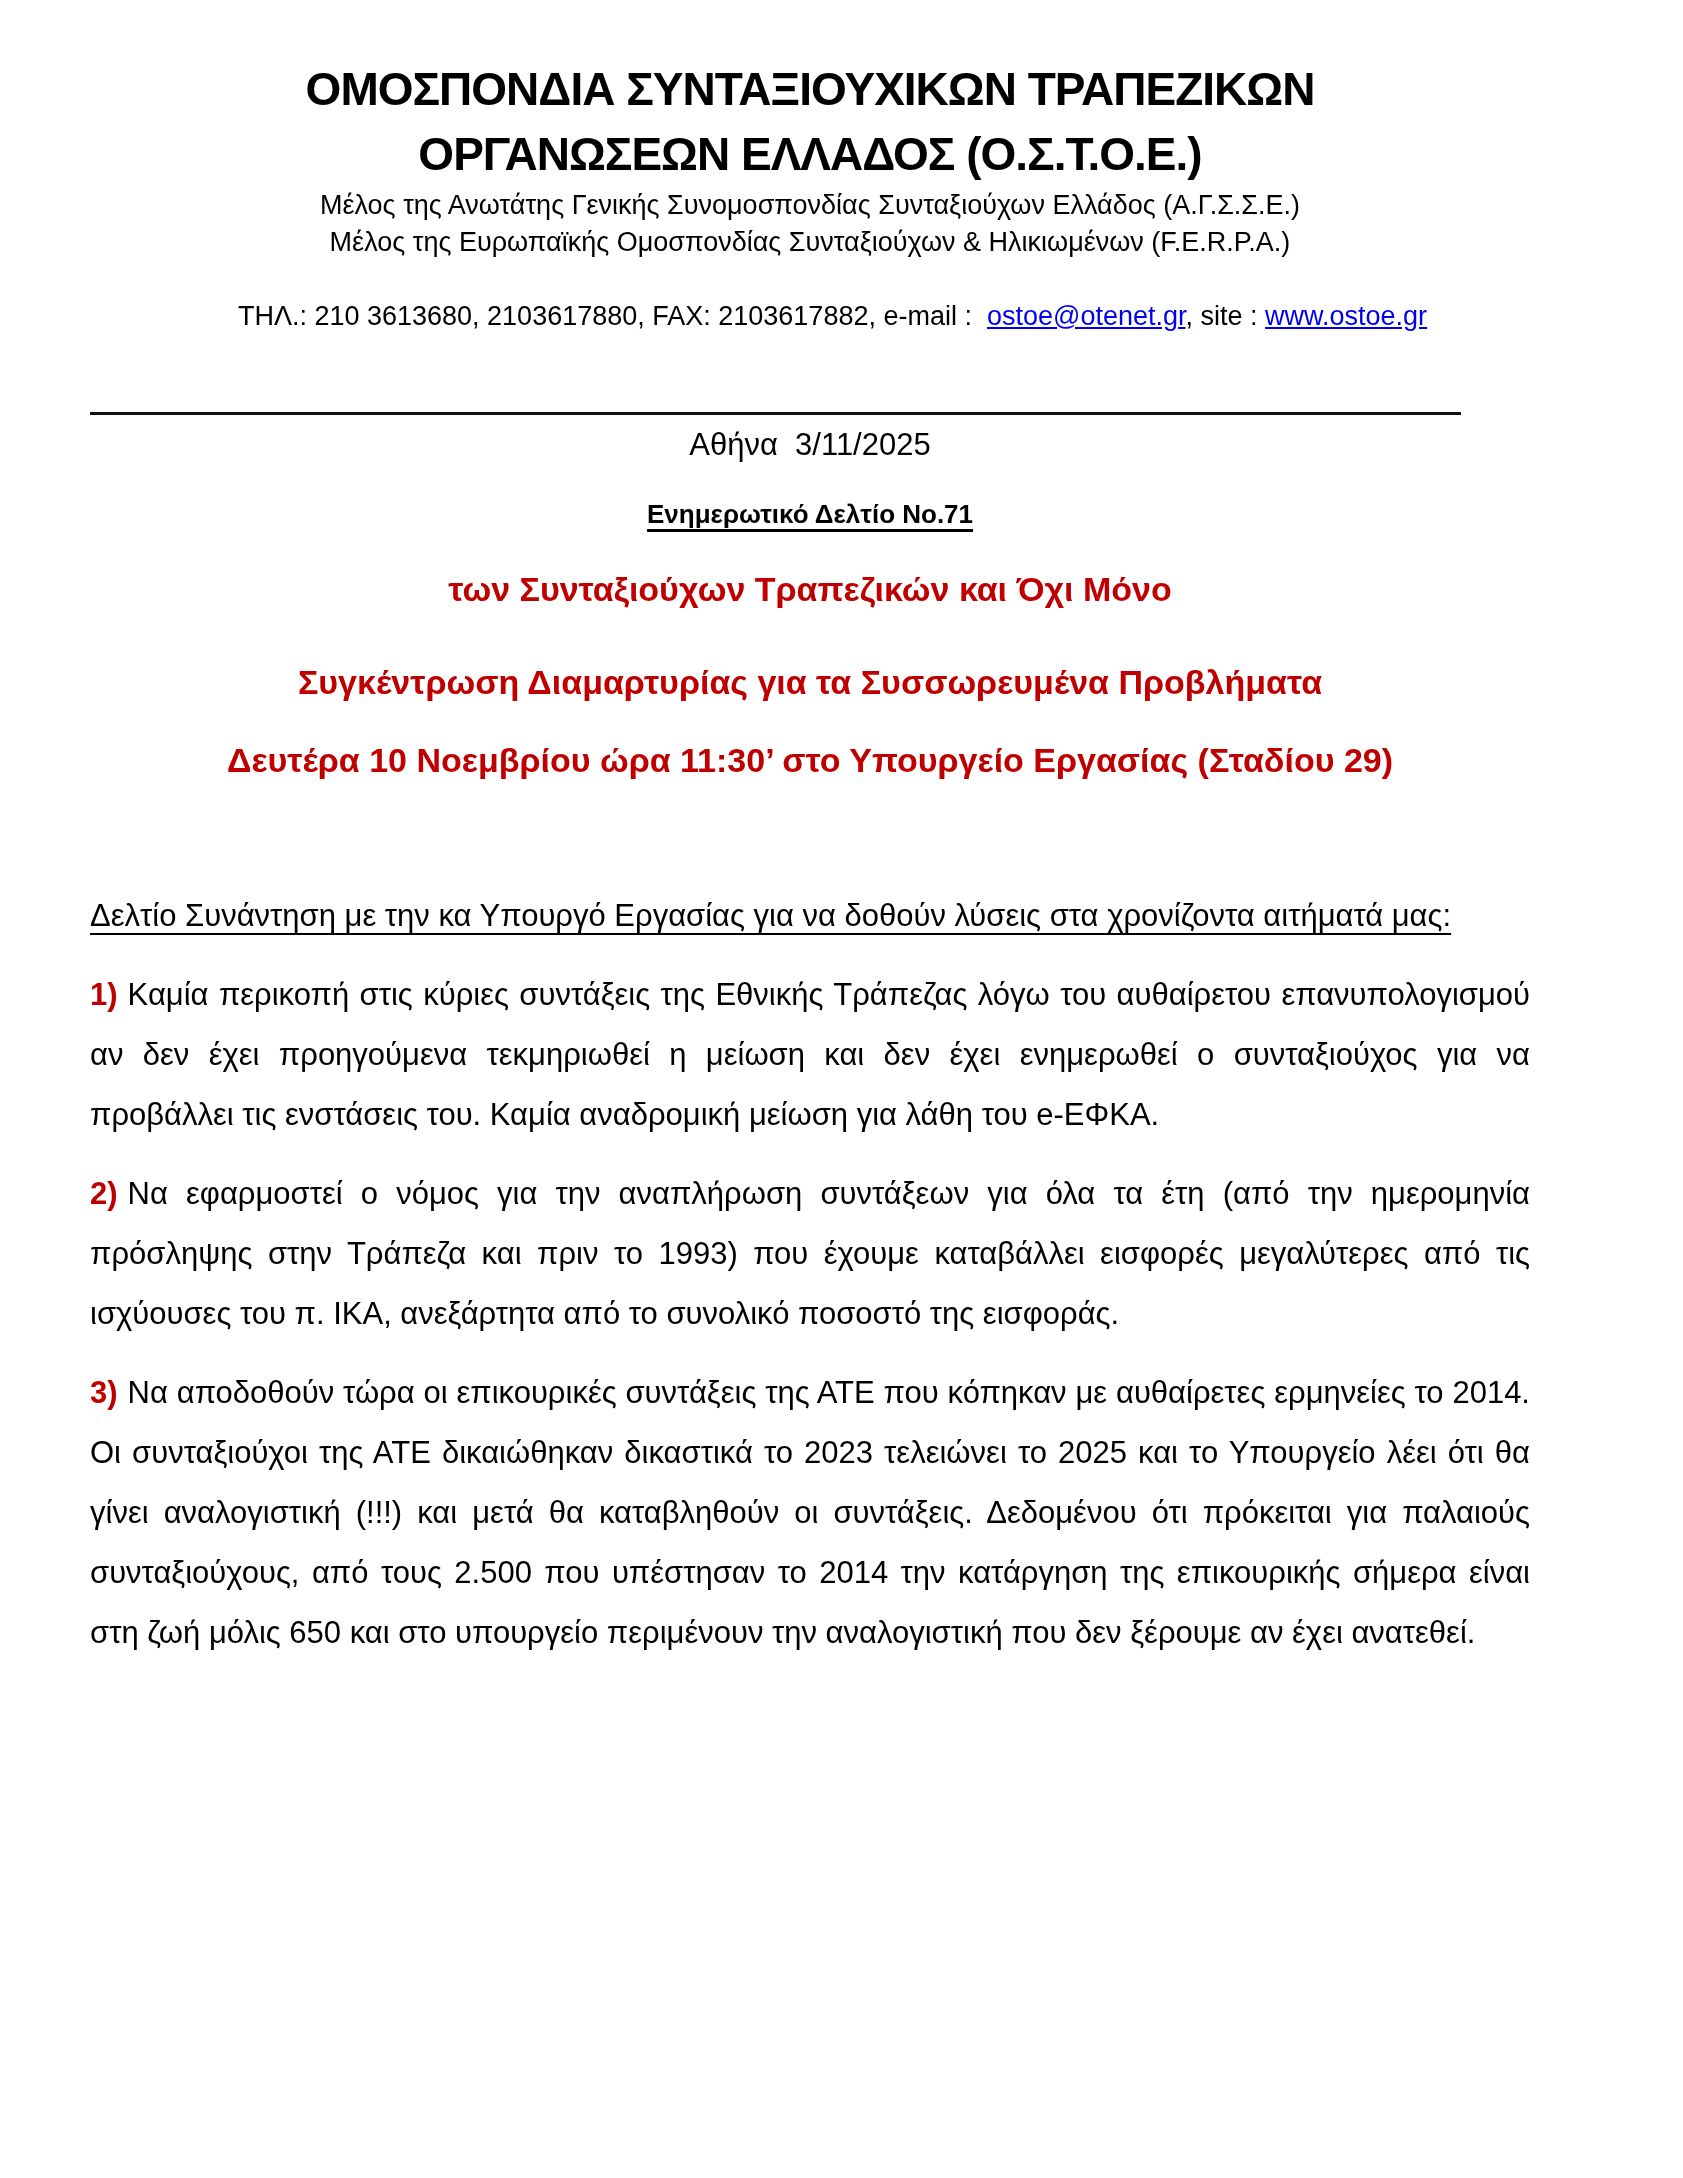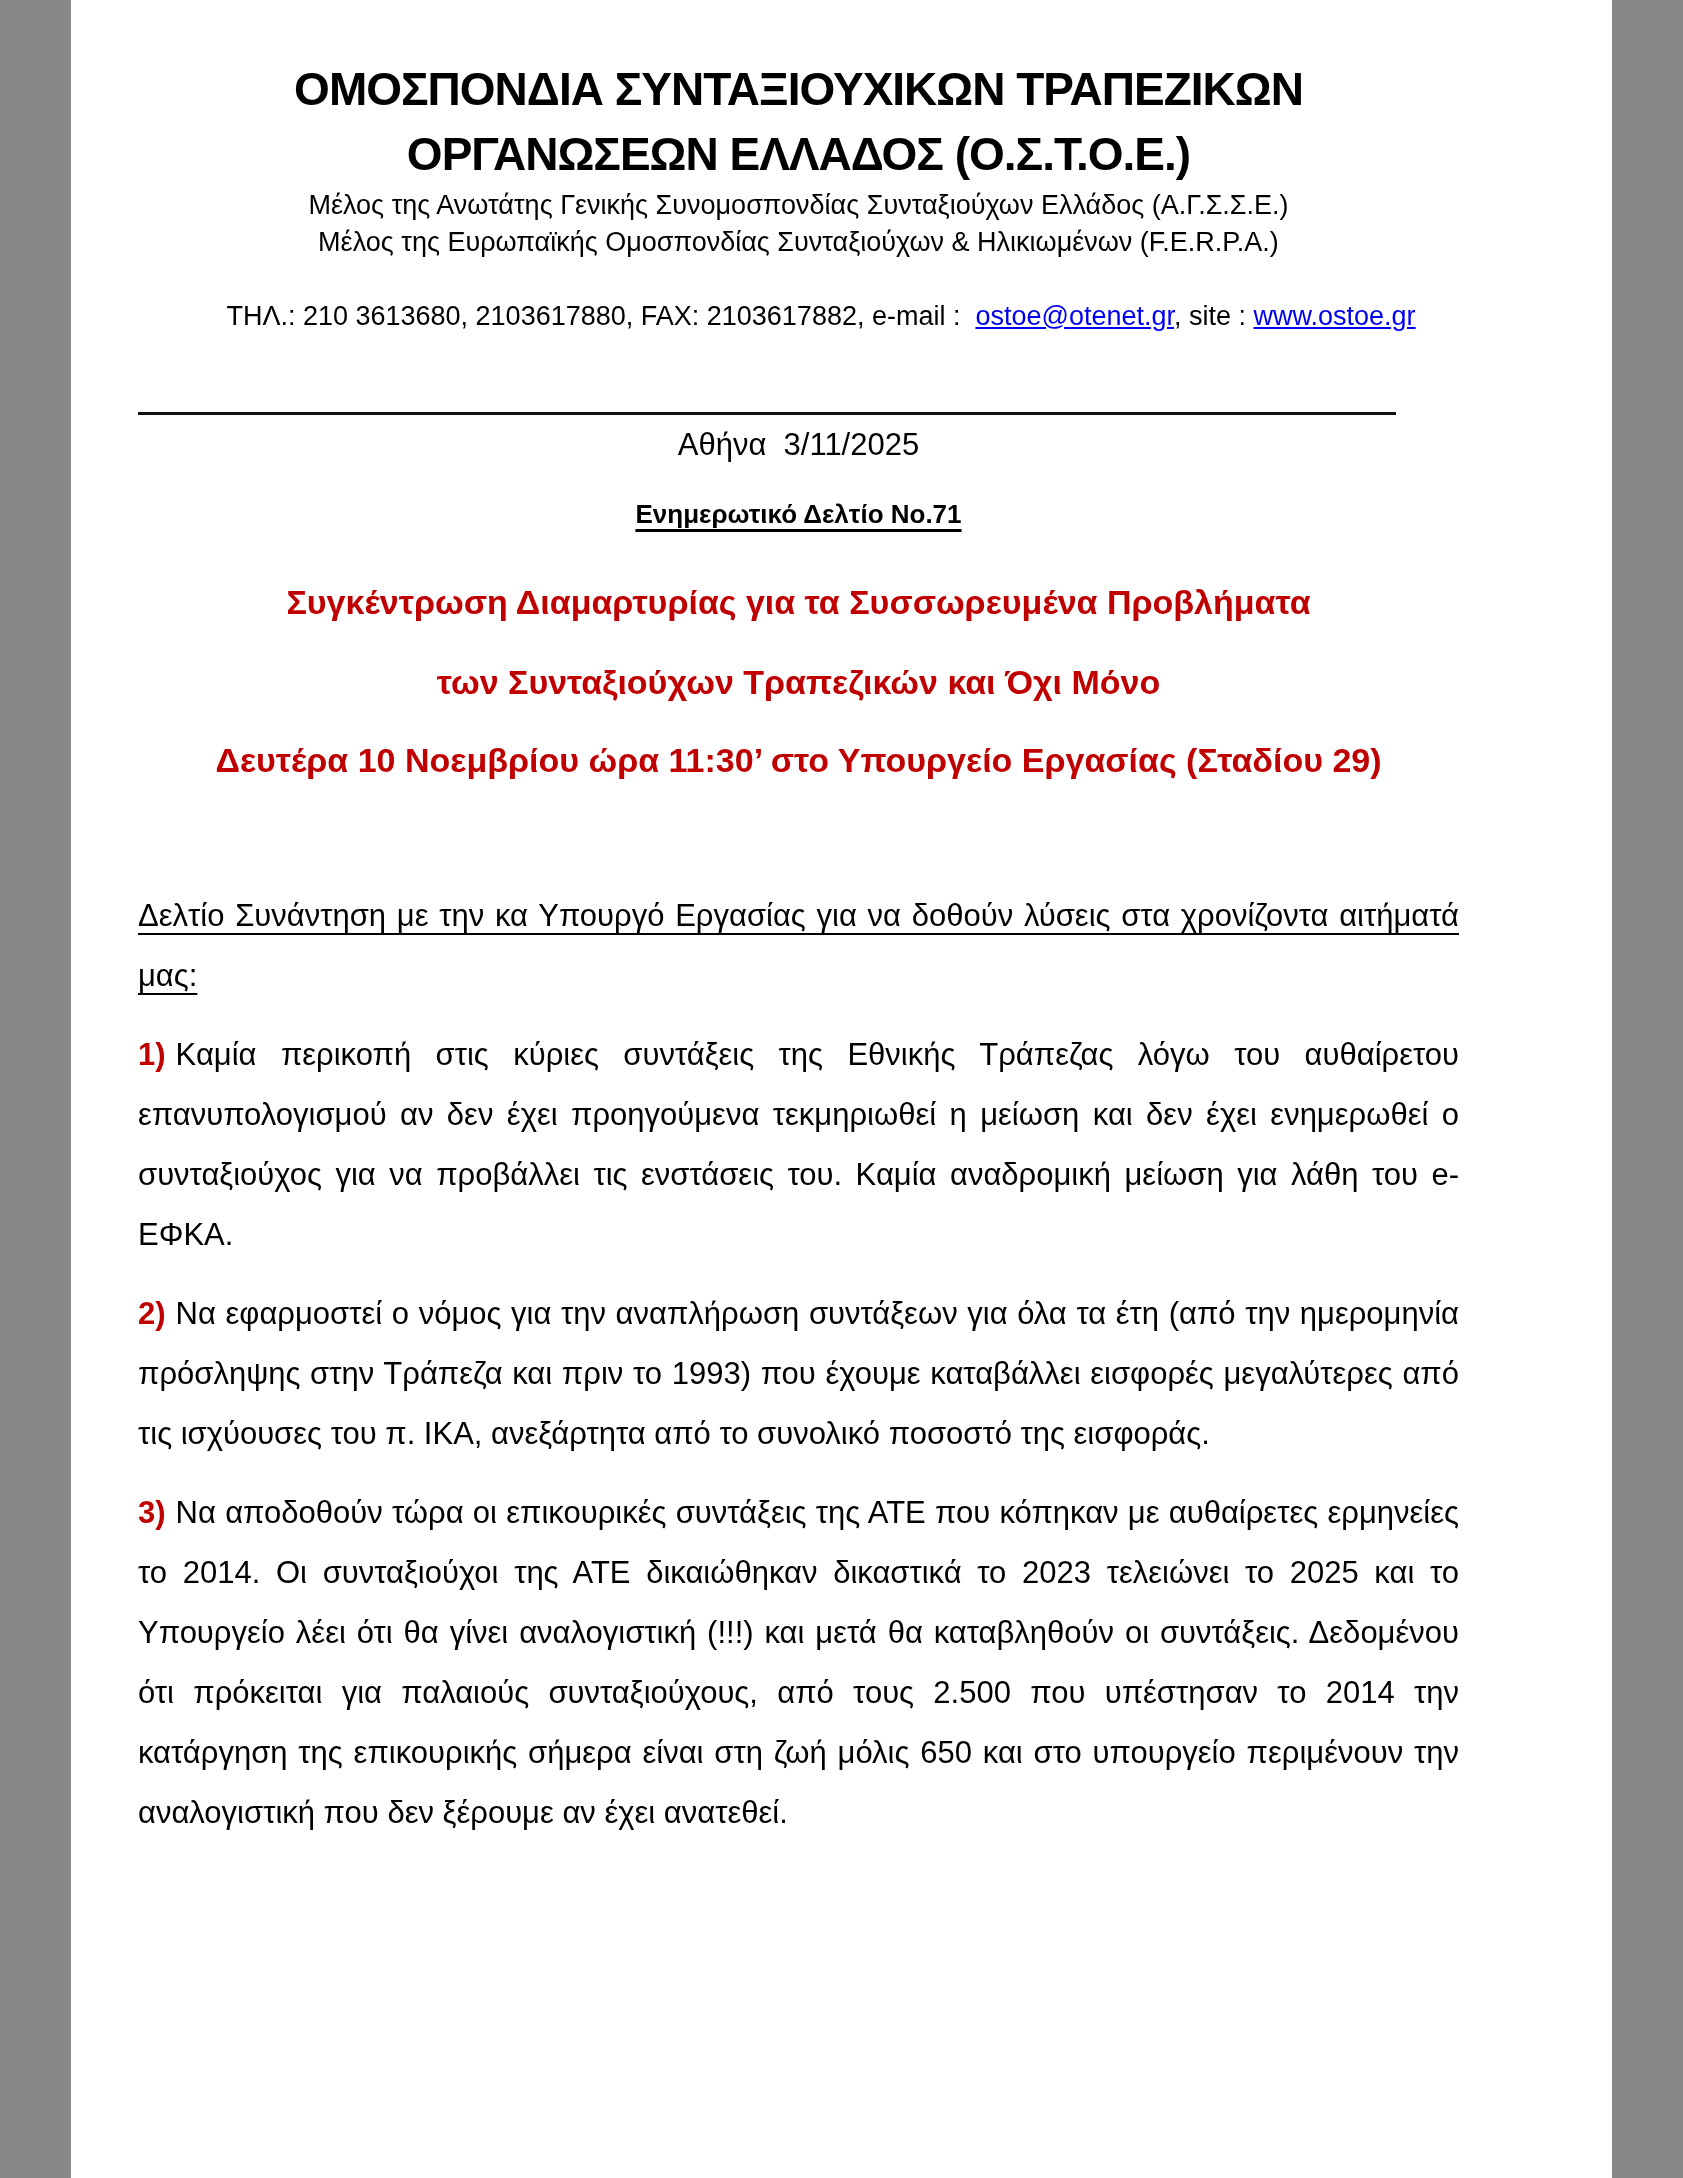--- a/index.html
+++ b/index.html
@@ -5,27 +5,27 @@
   :root {
     --accent-red: #C00000;
     --link-blue: #0000EE;
     --text-color: #000000;
     --page-bg: #FFFFFF;
   }
   * { margin: 0; padding: 0; box-sizing: border-box; }
   html, body { background: #888; }
   .page {
     position: relative;
-    width: 1541px;
+    width: 1683px;
     height: 2178px;
     margin: 0 auto;
     background: var(--page-bg);
     color: var(--text-color);
     font-family: "Liberation Sans", "DejaVu Sans", sans-serif;
-    padding: 57px 153px 0 67px;
+    padding: 57px 153px 0 90px;
     overflow: hidden;
   }
   
   .org-title {
     text-align: center;
     font-weight: bold;
     font-size: 46px;
     line-height: 65px;
     letter-spacing: -1px;
     white-space: pre-wrap;
@@ -114,22 +114,22 @@
     </div>
 
     <div class="divider"></div>
 
     <div class="date-line">Αθήνα  3/11/2025</div>
   </header>
 
   <main>
     <div class="bulletin-title">Ενημερωτικό Δελτίο Νο.71</div>
 
+    <div class="headline h2">των Συνταξιούχων Τραπεζικών και Όχι Μόνο</div>
     <div class="headline h1">Συγκέντρωση Διαμαρτυρίας για τα Συσσωρευμένα Προβλήματα</div>
-    <div class="headline h2">των Συνταξιούχων Τραπεζικών και Όχι Μόνο</div>
     <div class="headline h3">Δευτέρα 10 Νοεμβρίου ώρα 11:30’ στο Υπουργείο Εργασίας (Σταδίου 29)</div>
 
     <p class="body-text intro"><span class="u">Δελτίο Συνάντηση με την κα Υπουργό Εργασίας για να δοθούν λύσεις στα χρονίζοντα αιτήματά μας:</span></p>
 
     <p class="body-text item">
       <span class="num">1)</span><span>Καμία περικοπή στις κύριες συντάξεις της Εθνικής Τράπεζας λόγω του αυθαίρετου επανυπολογισμού αν δεν έχει προηγούμενα τεκμηριωθεί η μείωση και δεν έχει ενημερωθεί ο συνταξιούχος για να προβάλλει τις ενστάσεις του. Καμία αναδρομική μείωση για λάθη του e-ΕΦΚΑ.</span>
     </p>
 
     <p class="body-text item">
       <span class="num">2)</span><span>Να εφαρμοστεί ο νόμος για την αναπλήρωση συντάξεων για όλα τα έτη (από την ημερομηνία πρόσληψης στην Τράπεζα και πριν το 1993) που έχουμε καταβάλλει εισφορές μεγαλύτερες από τις ισχύουσες του π. ΙΚΑ, ανεξάρτητα από το συνολικό ποσοστό της εισφοράς.</span>

